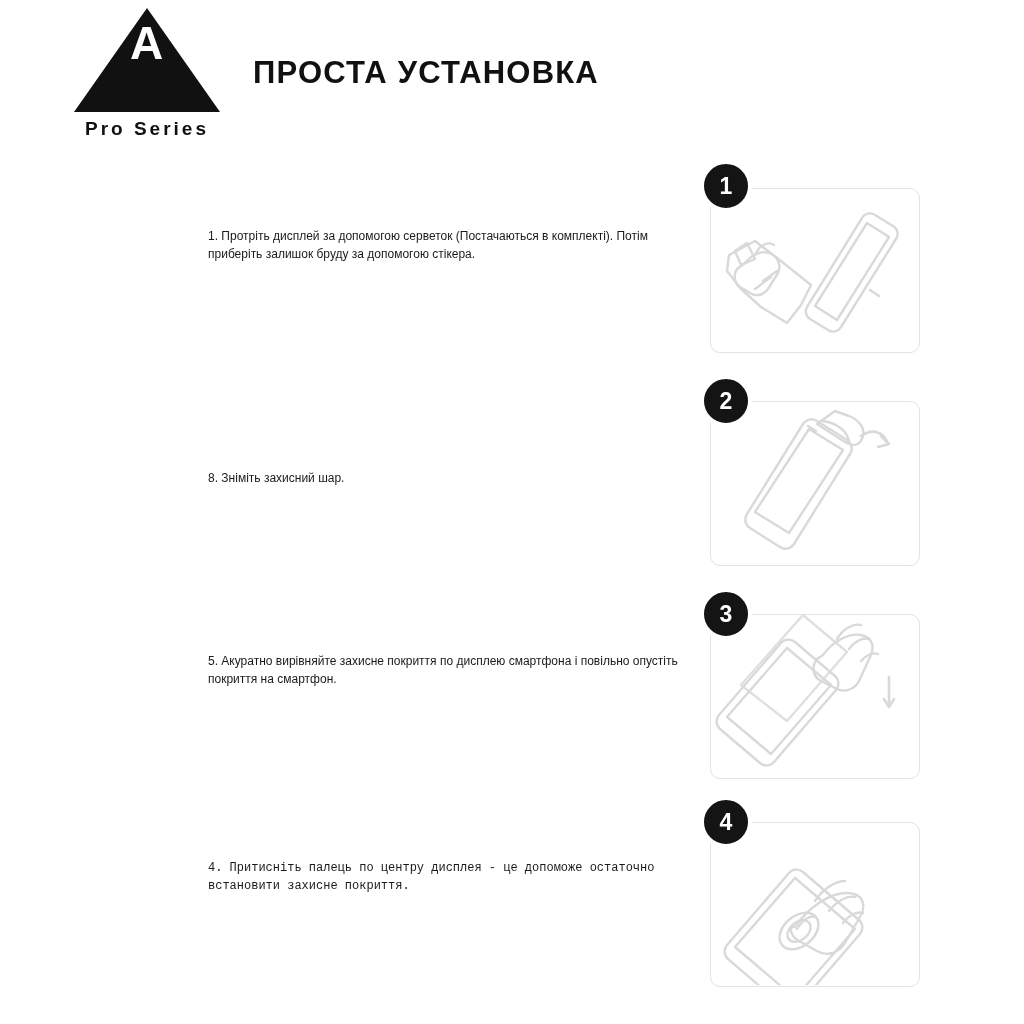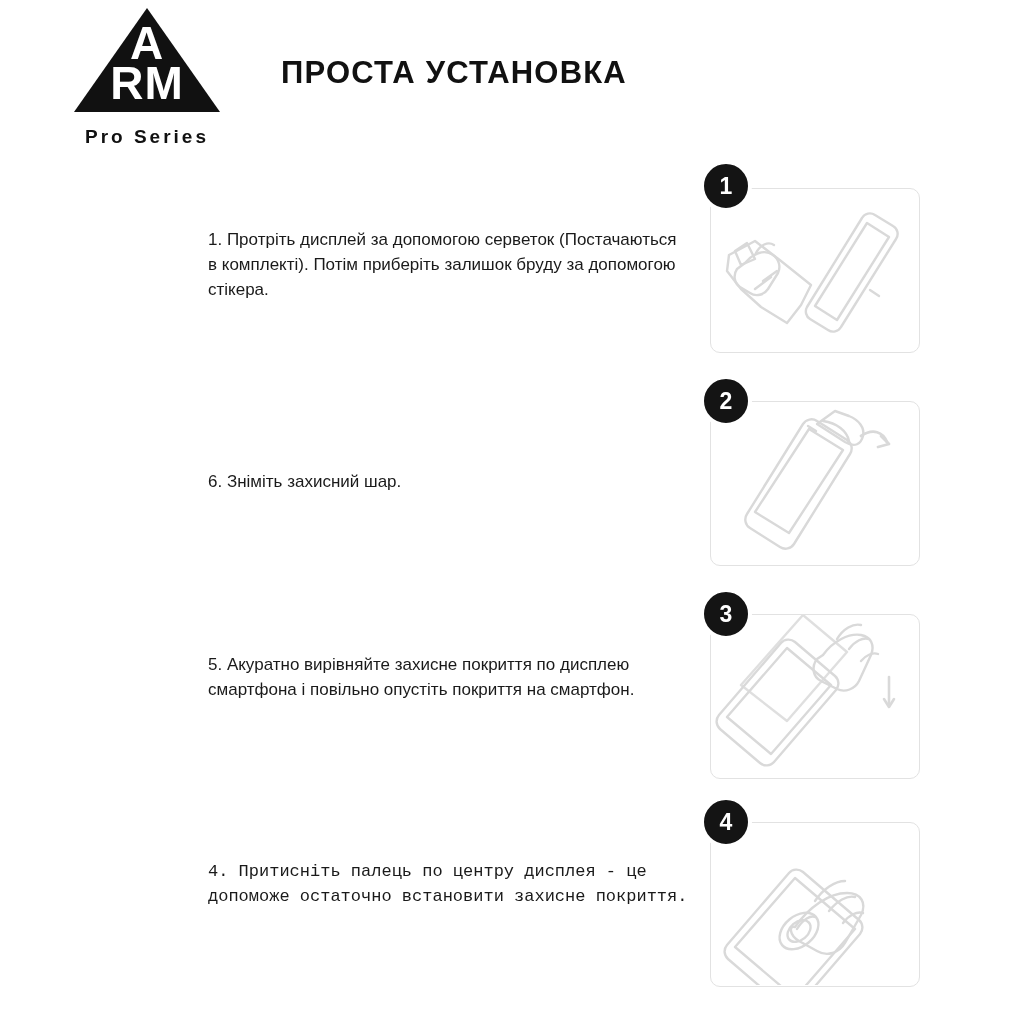--- a/index.html
+++ b/index.html
@@ -50,39 +50,37 @@
     position: absolute;
     left: 0;
     top: 112px;
     width: 150px;
     text-align: center;
     font-size: 19px;
     font-weight: bold;
     letter-spacing: 3px;
     color: #111111;
     font-family: "Liberation Sans", sans-serif;
-    margin-top: 8px;
   }
 
   
   .page-title {
     position: absolute;
     left: 253px;
     top: 55px;
     font-size: 31px;
     font-weight: bold;
     letter-spacing: 1.2px;
     color: #111111;
-    margin-left: 28px;
   }
 
   
   .step-text {
     position: absolute;
-    font-size: 17px;
+    font-size: 12px;
     line-height: 1.47;
     color: #1a1a1a;
     width: 480px;
   }
   #step-text-1 { left: 208px; top: 228px; }
   #step-text-2 { left: 208px; top: 470px; }
   #step-text-3 { left: 208px; top: 653px; }
   #step-text-4 { left: 208px; top: 860px; font-family: Liberation Mono, monospace; }
 
   
@@ -125,29 +123,28 @@
 </style>
 </head>
 <body>
 
 <div class="logo">
   <svg class="logo-triangle" viewBox="0 0 150 108">
     <path d="M75 2 L148 106 L2 106 Z" fill="#111111"></path>
   </svg>
   <div class="logo-letters">
     <span class="l1">A</span>
-    <span class="l2">RM</span>
   </div>
   <div class="logo-sub">Pro Series</div>
 </div>
 
 <div class="page-title">ПРОСТА УСТАНОВКА</div>
 
 <div class="step-text" id="step-text-1">1. Протріть дисплей за допомогою серветок (Постачаються в комплекті). Потім приберіть залишок бруду за допомогою стікера.</div>
-<div class="step-text" id="step-text-2">6. Зніміть захисний шар.</div>
+<div class="step-text" id="step-text-2">8. Зніміть захисний шар.</div>
 <div class="step-text" id="step-text-3">5. Акуратно вирівняйте захисне покриття по дисплею смартфона і повільно опустіть покриття на смартфон.</div>
 <div class="step-text" id="step-text-4">4. Притисніть палець по центру дисплея - це допоможе остаточно встановити захисне покриття.</div>
 
 <div class="panel" id="panel-1">
   <svg width="207" height="162" viewBox="0 0 207 162">
     <g fill="none" stroke="#d9d9d9" stroke-width="2.4" stroke-linejoin="round" stroke-linecap="round">
 
       <path d="M96 118 L151 29 a9 9 0 0 1 13 -3 l18 11 a9 9 0 0 1 3 13 L130 138 a9 9 0 0 1 -13 3 l-18 -11 a9 9 0 0 1 -3 -12 Z"></path>
       <path d="M104 117 L156 34 l22 14 L126 131 Z"></path>
       <path d="M159 101 l9 6"></path>

